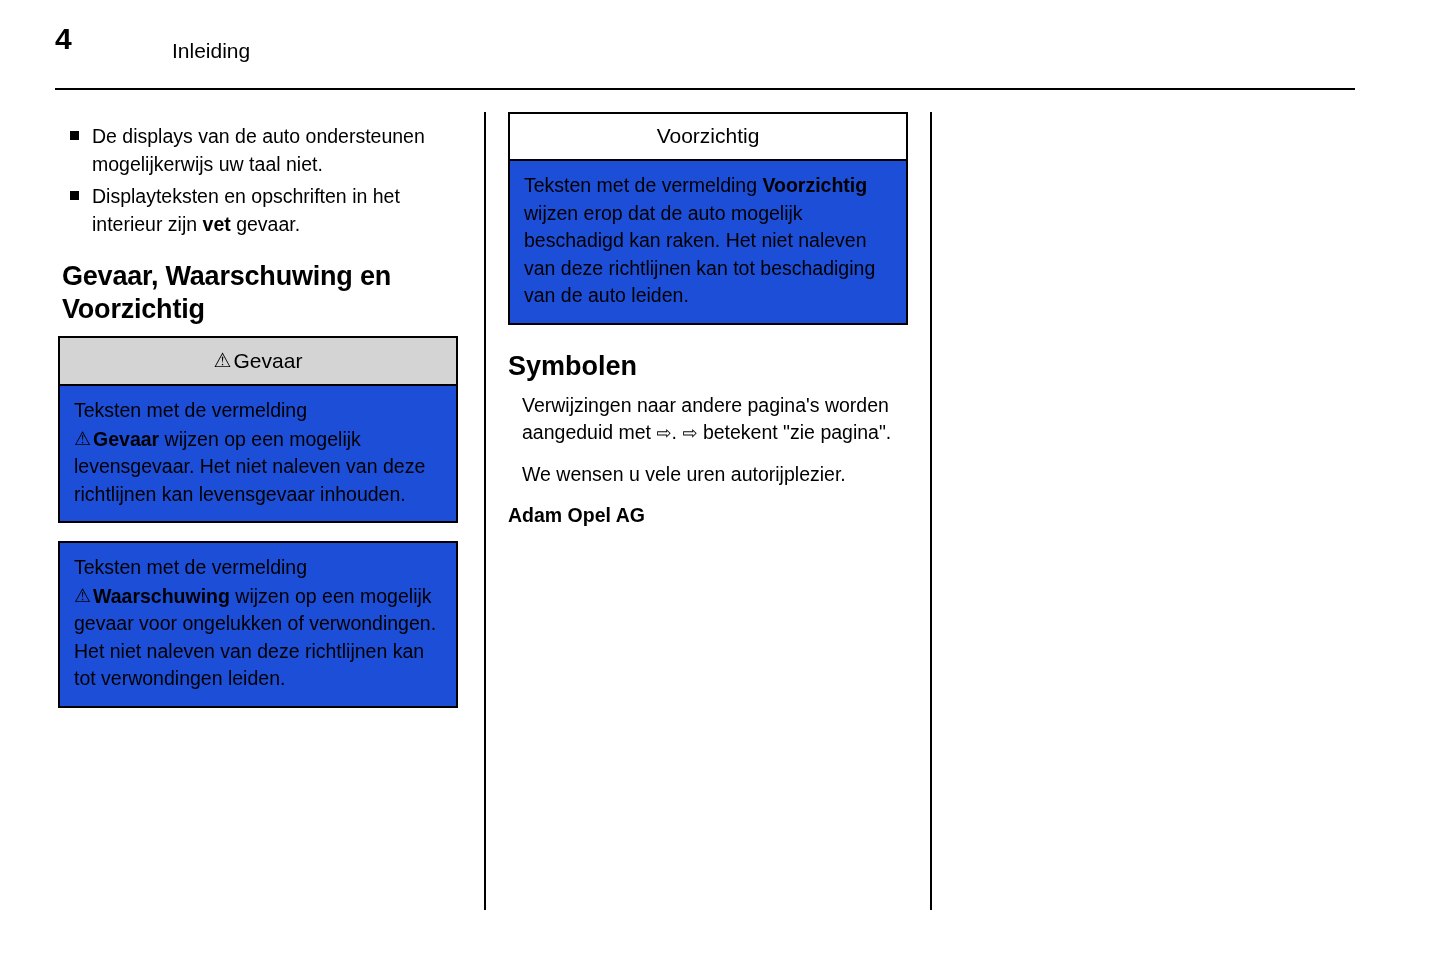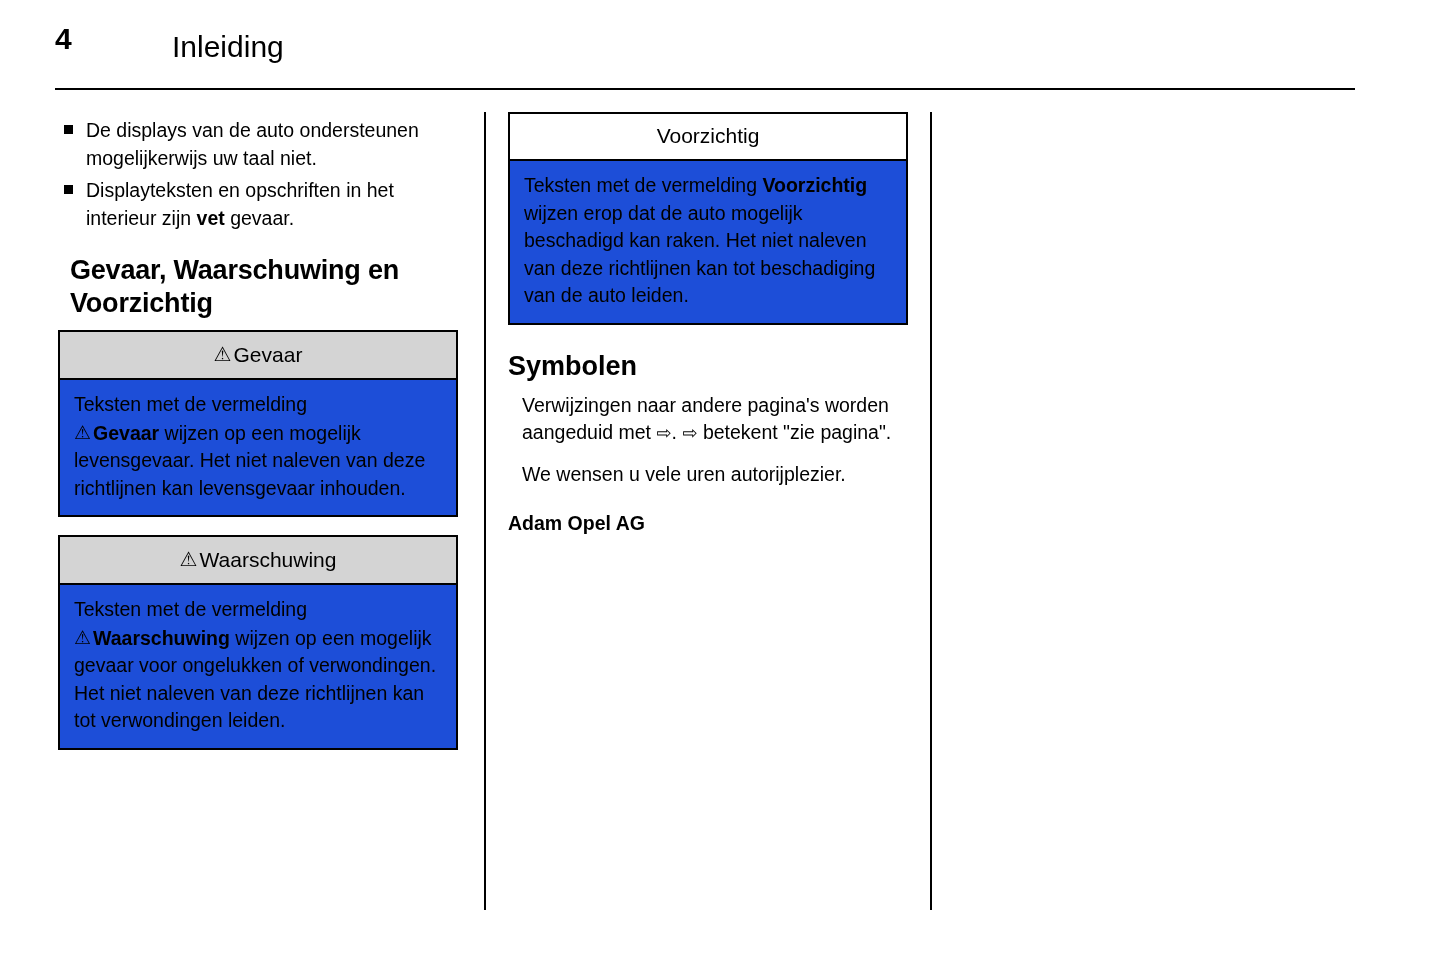--- a/index.html
+++ b/index.html
@@ -34,22 +34,22 @@
     position: absolute;
     left: 0;
     top: 0;
     font-size: 30px;
     font-weight: bold;
     letter-spacing: 0px;
   }
   .chapter-title {
     position: absolute;
     left: 117px;
-    top: 8px;
-    font-size: 30px;
+    top: 17px;
+    font-size: 21px;
     font-weight: normal;
   }
   .header-rule {
     position: absolute;
     left: 55px;
     top: 88px;
     width: 1300px;
     height: 2px;
     background: #000000;
   }
@@ -67,21 +67,21 @@
   .column {
     position: absolute;
     top: 112px;
   }
   .col-1 { left: 58px; width: 400px; }
   .col-2 { left: 508px; width: 400px; }
 
   
   ul.bullets {
     list-style: none;
-    margin: 4px;
+    margin: 10px;
     padding: 0;
   }
   ul.bullets li {
     position: relative;
     padding-left: 24px;
     font-size: 19.5px;
     line-height: 28px;
     margin-bottom: 4px;
   }
   ul.bullets li .bullet-mark {
@@ -90,21 +90,21 @@
     top: 9px;
     width: 9px;
     height: 9px;
     background: #000;
   }
 
   h2.section-heading {
     font-size: 27px;
     font-weight: bold;
     line-height: 33px;
-    margin: 22px 0 10px 12px;
+    margin: 22px 0 10px 4px;
     letter-spacing: -0.2px;
   }
 
   
   .notice {
     border: 2px solid #000;
     margin-bottom: 18px;
     background: #1d4ed8;
   }
   .notice-title {
@@ -143,21 +143,21 @@
     font-size: 19.5px;
     line-height: 27px;
     margin: 0 0 14px 14px;
   }
   .arrow-glyph {
     font-size: 18px;
   }
   .signature {
     font-size: 19.5px;
     font-weight: bold;
-    margin: 24px 0 0 0;
+    margin: 16px 0 0 0;
   }
 </style>
 </head>
 <body>
 
 <div class="page">
 
   <div class="page-header">
     <div class="page-number">4</div>
     <div class="chapter-title">Inleiding</div>
@@ -186,23 +186,20 @@
       <div class="notice-title">
         <span class="warn-glyph">⚠</span><span>Gevaar</span>
       </div>
       <div class="notice-body">
         <span>Teksten met de vermelding</span><br>
         <span class="warn-glyph">⚠</span><b class="tight">Gevaar</b><span> wijzen op een mogelijk levensgevaar. Het niet naleven van deze richtlijnen kan levensgevaar inhouden.</span>
       </div>
     </div>
 
     <div class="notice">
-      <div class="notice-title">
-        <span class="warn-glyph">⚠</span><span>Waarschuwing</span>
-      </div>
       <div class="notice-body">
         <span>Teksten met de vermelding</span><br>
         <span class="warn-glyph">⚠</span><b class="tight">Waarschuwing</b><span> wijzen op een mogelijk gevaar voor ongelukken of verwondingen. Het niet naleven van deze richtlijnen kan tot verwondingen leiden.</span>
       </div>
     </div>
 
   </div>
 
   <div class="column col-2">
 

